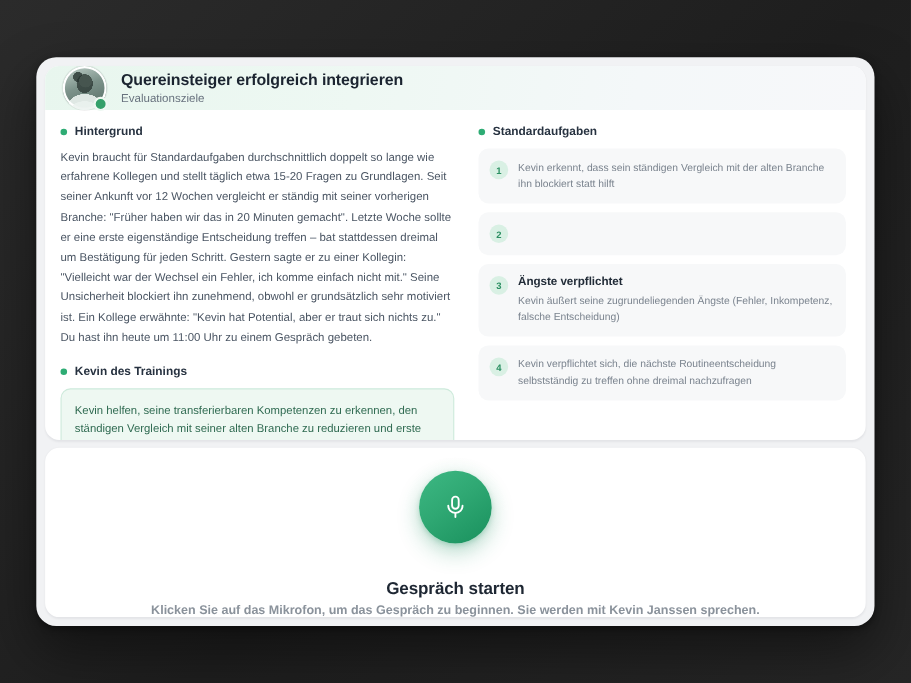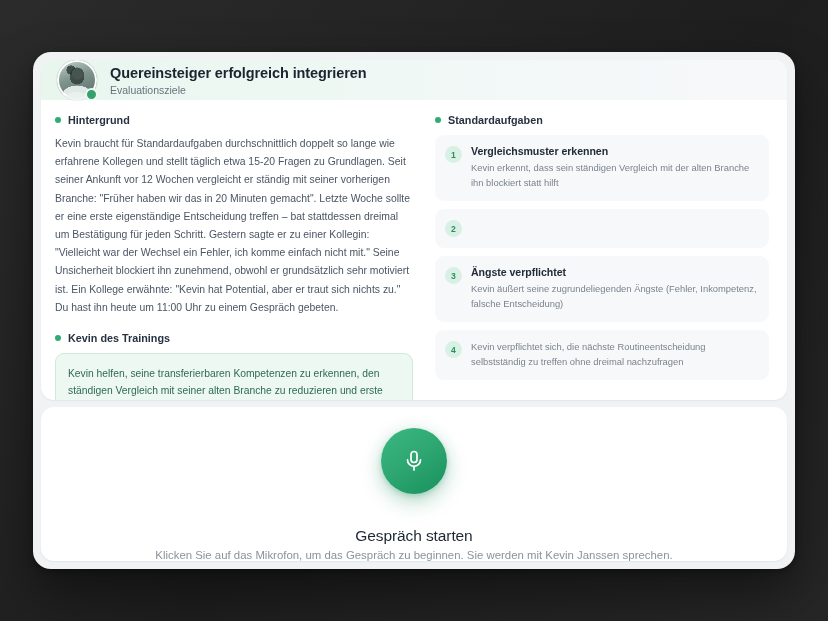--- a/index.html
+++ b/index.html
@@ -152,20 +152,21 @@
     background: #ffffff;
     border-radius: 13px;
     box-shadow: 0 1px 2px rgba(16,24,40,0.06);
     flex: 1;
     display: flex;
     flex-direction: column;
     align-items: center;
     justify-content: center;
     gap: 0;
     position: relative;
+    font-weight: bold;
   }
   .mic-halo {
     position: relative;
     width: 96px; height: 96px;
     display: flex; align-items: center; justify-content: center;
     border-radius: 50%;
     background: radial-gradient(circle, rgba(52,160,106,0.08) 0%, rgba(52,160,106,0.0) 68%);
     margin-top: 6px;
   }
   .mic-button {
@@ -225,21 +226,20 @@
         <div class="col-right">
           <div class="section-label">
             <span class="bullet"></span>
             <span>Standardaufgaben</span>
           </div>
           <div class="eval-list">
 
             <div class="eval-item">
               <div class="eval-num">1</div>
               <div class="eval-body">
-                <div class="eval-title">Vergleichsmuster erkennen</div>
                 <div class="eval-desc">Kevin erkennt, dass sein ständigen Vergleich mit der alten Branche ihn blockiert statt hilft</div>
               </div>
             </div>
 
             <div class="eval-item">
               <div class="eval-num">2</div>
             </div>
 
             <div class="eval-item">
               <div class="eval-num">3</div>

